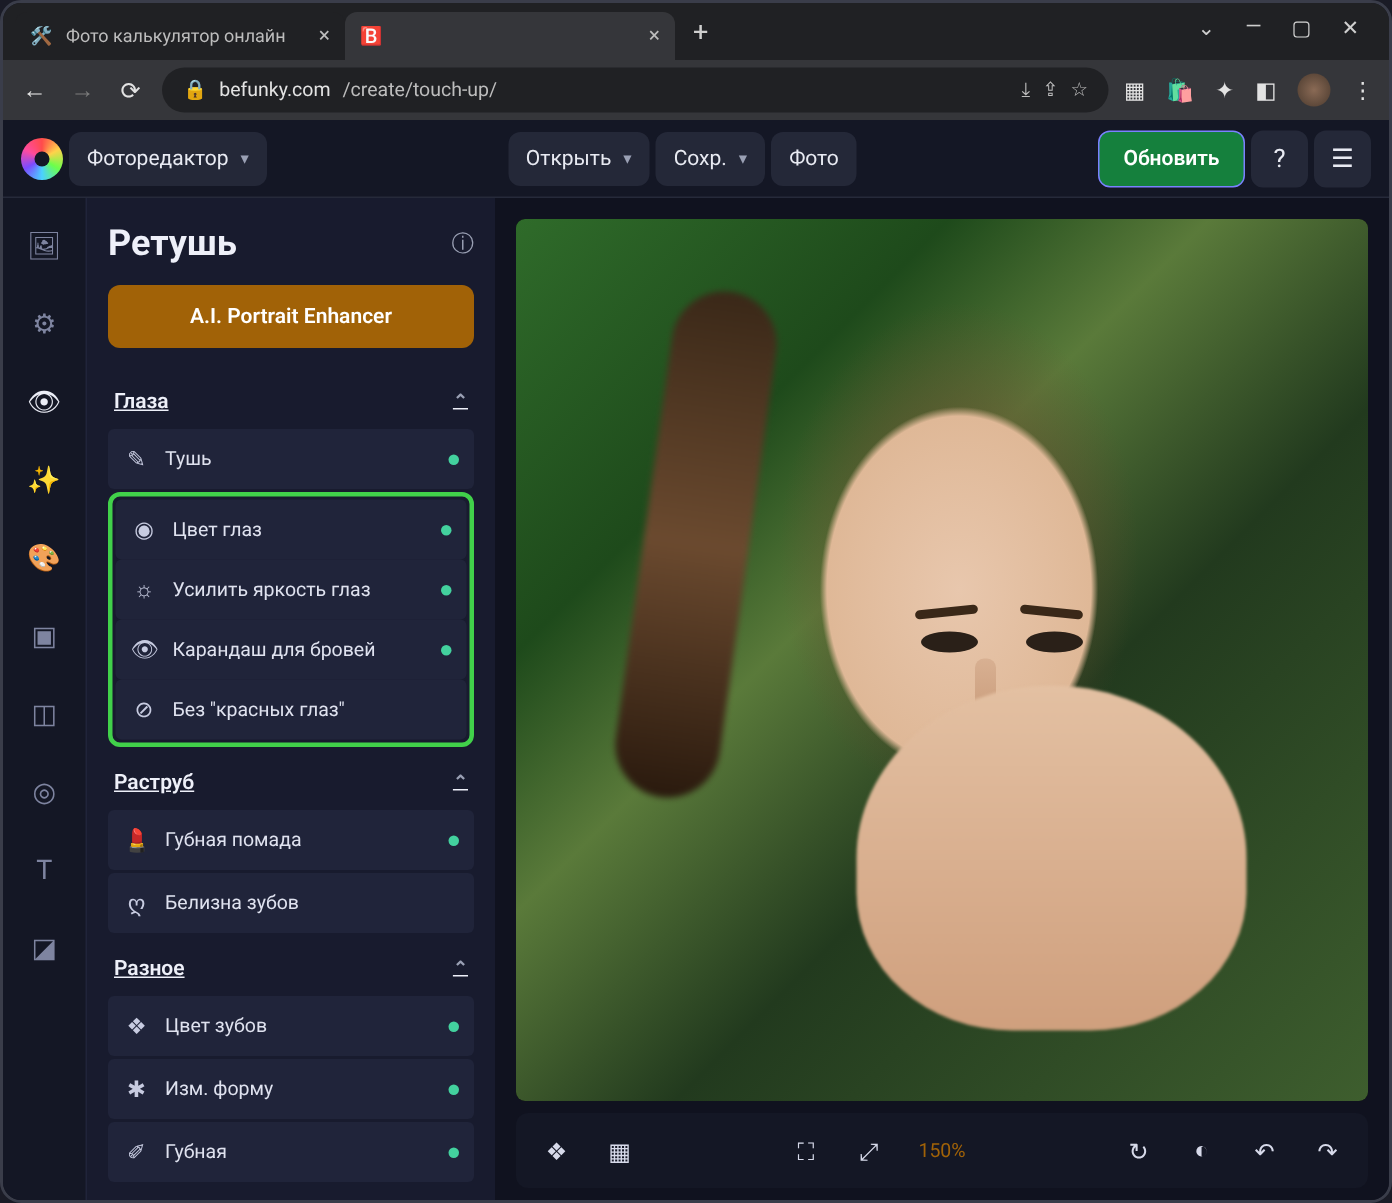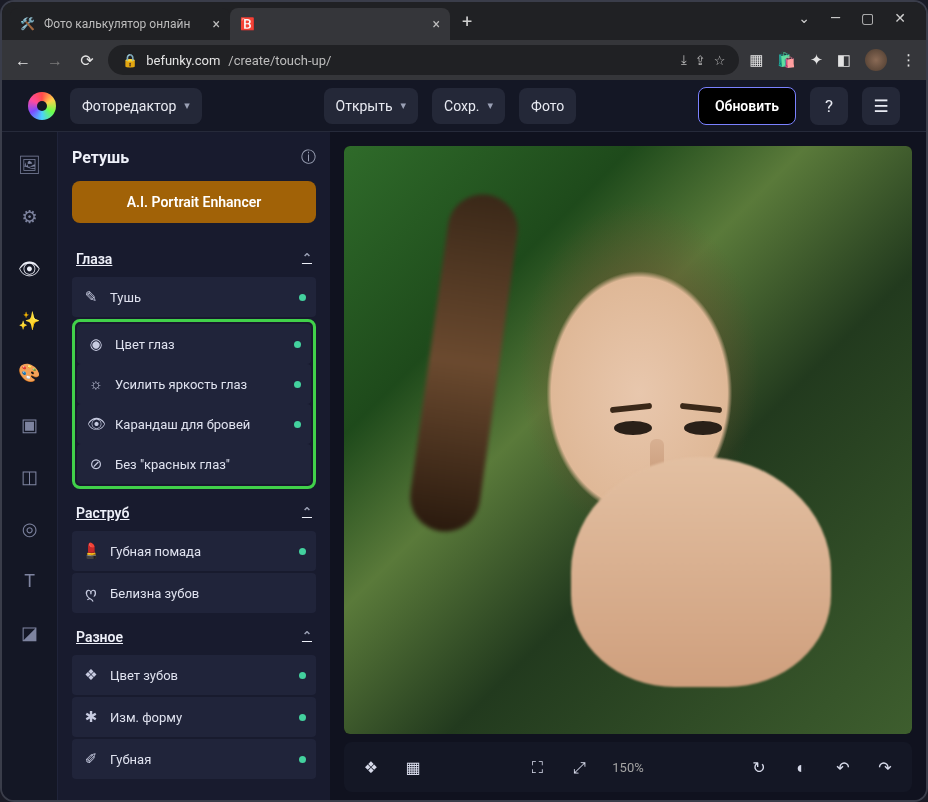--- a/index.html
+++ b/index.html
@@ -18,39 +18,39 @@
 .addrbar { height: 40px; background: #35363a; display: flex; align-items: center; padding: 0 10px; gap: 10px; }
 .navbtn { color: #e3e3e3; font-size: 16px; width: 22px; text-align: center; cursor: pointer; }
 .navbtn.dim { color: #7b7b7b; }
 .urlbox { flex: 1; background: #202124; border-radius: 20px; height: 30px; display: flex; align-items: center; padding: 0 14px; gap: 8px; color: #bdbdbd; font-size: 13px; }
 .urlbox .host { color: #e3e3e3; }
 .addr-right { display: flex; gap: 14px; align-items: center; color: #e3e3e3; }
 .addr-right .ic { font-size: 15px; cursor: pointer; }
 .avatar { width: 22px; height: 22px; border-radius: 50%; background: radial-gradient(#8a6a55,#4a3a2e); }
 
 
-.appbar { height: 52px; background: #141725; display: flex; align-items: center; padding: 0 26px; gap: 14px; border-bottom: 1px solid #262a3a; }
+.appbar { height: 52px; background: #141725; display: flex; align-items: center; padding: 0 12px; gap: 4px; border-bottom: 1px solid #262a3a; }
 .logo { width: 28px; height: 28px; border-radius: 50%; background: conic-gradient(#ff4b4b,#ffd24b,#6bff4b,#4bd1ff,#7b4bff,#ff4b9e,#ff4b4b); display:flex; align-items:center; justify-content:center; }
 .logo-inner { width: 10px; height: 10px; background:#141725; border-radius:50%; }
 .dropdown { background: #242838; color: #e8eaf2; border-radius: 8px; height: 36px; padding: 0 12px; display: flex; align-items: center; gap: 8px; font-size: 14px; cursor: pointer; }
 .dropdown .chev { font-size: 11px; color: #9aa0b4; }
 .spacer { flex: 1; }
 .btn-round { width: 38px; height: 38px; border-radius: 8px; background: #242838; display: flex; align-items: center; justify-content: center; color: #e8eaf2; cursor: pointer; font-size: 17px; }
-.btn-update { background: #000000; color: #fff; height: 38px; border-radius: 8px; padding: 0 16px; font-size: 14px; font-weight: 600; display:flex; align-items:center; cursor:pointer; border:1px solid #7a81ff; }
+.btn-update { background: #15803d; color: #fff; height: 38px; border-radius: 8px; padding: 0 16px; font-size: 14px; font-weight: 600; display:flex; align-items:center; cursor:pointer; border:1px solid #7a81ff; }
 
 
 .main { display: flex; height: calc(100% - 130px); }
 .rail { width: 56px; background: #141725; display: flex; flex-direction: column; align-items: center; padding-top: 16px; gap: 20px; border-right:1px solid #20243a; }
 .rail-ic { color: #7e84a0; font-size: 18px; cursor: pointer; width: 32px; height: 32px; display: flex; align-items: center; justify-content: center; border-radius: 6px; }
 .rail-ic.active { color: #eceef7; }
 
 .panel { width: 272px; background: #181b2e; padding: 16px 14px 10px 14px; overflow-y: auto; }
 .panel::-webkit-scrollbar{width:0;}
 .panel-header { display: flex; align-items: center; justify-content: space-between; margin-bottom: 14px; }
-.panel-title { color: #eef0f9; font-size: 16px; font-weight: 700; }
+.panel-title { color: #eef0f9; font-size: 24px; font-weight: 700; }
 .info-ic { color: #9aa0b4; font-size: 15px; cursor: pointer; }
 .ai-btn { background: #a16207; color: #fff; height: 42px; border-radius: 8px; display:flex; align-items:center; justify-content:center; font-size: 14px; font-weight: 600; cursor:pointer; margin-bottom: 18px; }
 
 .section { margin-bottom: 6px; }
 .sec-head { display: flex; justify-content: space-between; align-items: flex-start; color: #eef0f9; font-size: 14px; font-weight: 600; padding: 10px 4px 10px 4px; cursor: pointer; text-decoration: underline; }
 .sec-head .chev { color: #9aa0b4; font-size: 12px; }
 .tool-list { display:flex; flex-direction:column; gap:2px; }
 .tool { background: #20243a; height: 40px; display: flex; align-items: center; padding: 0 10px; gap: 10px; color: #dfe2ef; font-size: 13px; cursor: pointer; border-radius: 4px; position: relative; }
 .tool-ic { width: 18px; text-align: center; color: #c7cbe0; font-size: 15px; }
 .dot { width: 7px; height: 7px; border-radius: 50%; background: #43d19e; margin-left: auto; }
@@ -72,21 +72,21 @@
 .face-detail .eye.r{left:90px;top:40px;}
 .face-detail .brow{position:absolute;width:42px;height:6px;background:#3a2818;border-radius:3px;}
 .face-detail .brow.l{left:16px;top:24px;transform:rotate(-6deg);}
 .face-detail .brow.r{left:86px;top:24px;transform:rotate(6deg);}
 .face-detail .nose{position:absolute;left:56px;top:58px;width:14px;height:46px;background:linear-gradient(#d8b092,#c89a78);border-radius:6px;}
 .face-detail .lips{position:absolute;left:36px;top:118px;width:66px;height:22px;background:#b76a5a;border-radius:12px 12px 16px 16px;}
 
 .bottombar { height: 50px; background: #141725; margin: 8px 14px 8px 14px; border-radius: 8px; display: flex; align-items: center; padding: 0 12px; gap: 12px; color: #d7daea; }
 .bb-ic { width: 30px; text-align: center; cursor: pointer; font-size: 16px; }
 .bb-sep { flex:1; }
-.zoom { font-size: 13px; color:#a3a3a3; padding:0 6px; }
+.zoom { font-size: 13px; color:#a16207; padding:0 6px; }
 </style>
 </head>
 <body>
 
 <div class="titlebar">
   <div class="tab inactive">
     <span class="tab-favicon">🛠️</span>
     <span>Фото калькулятор онлайн</span>
     <span class="tab-close">×</span>
   </div>

